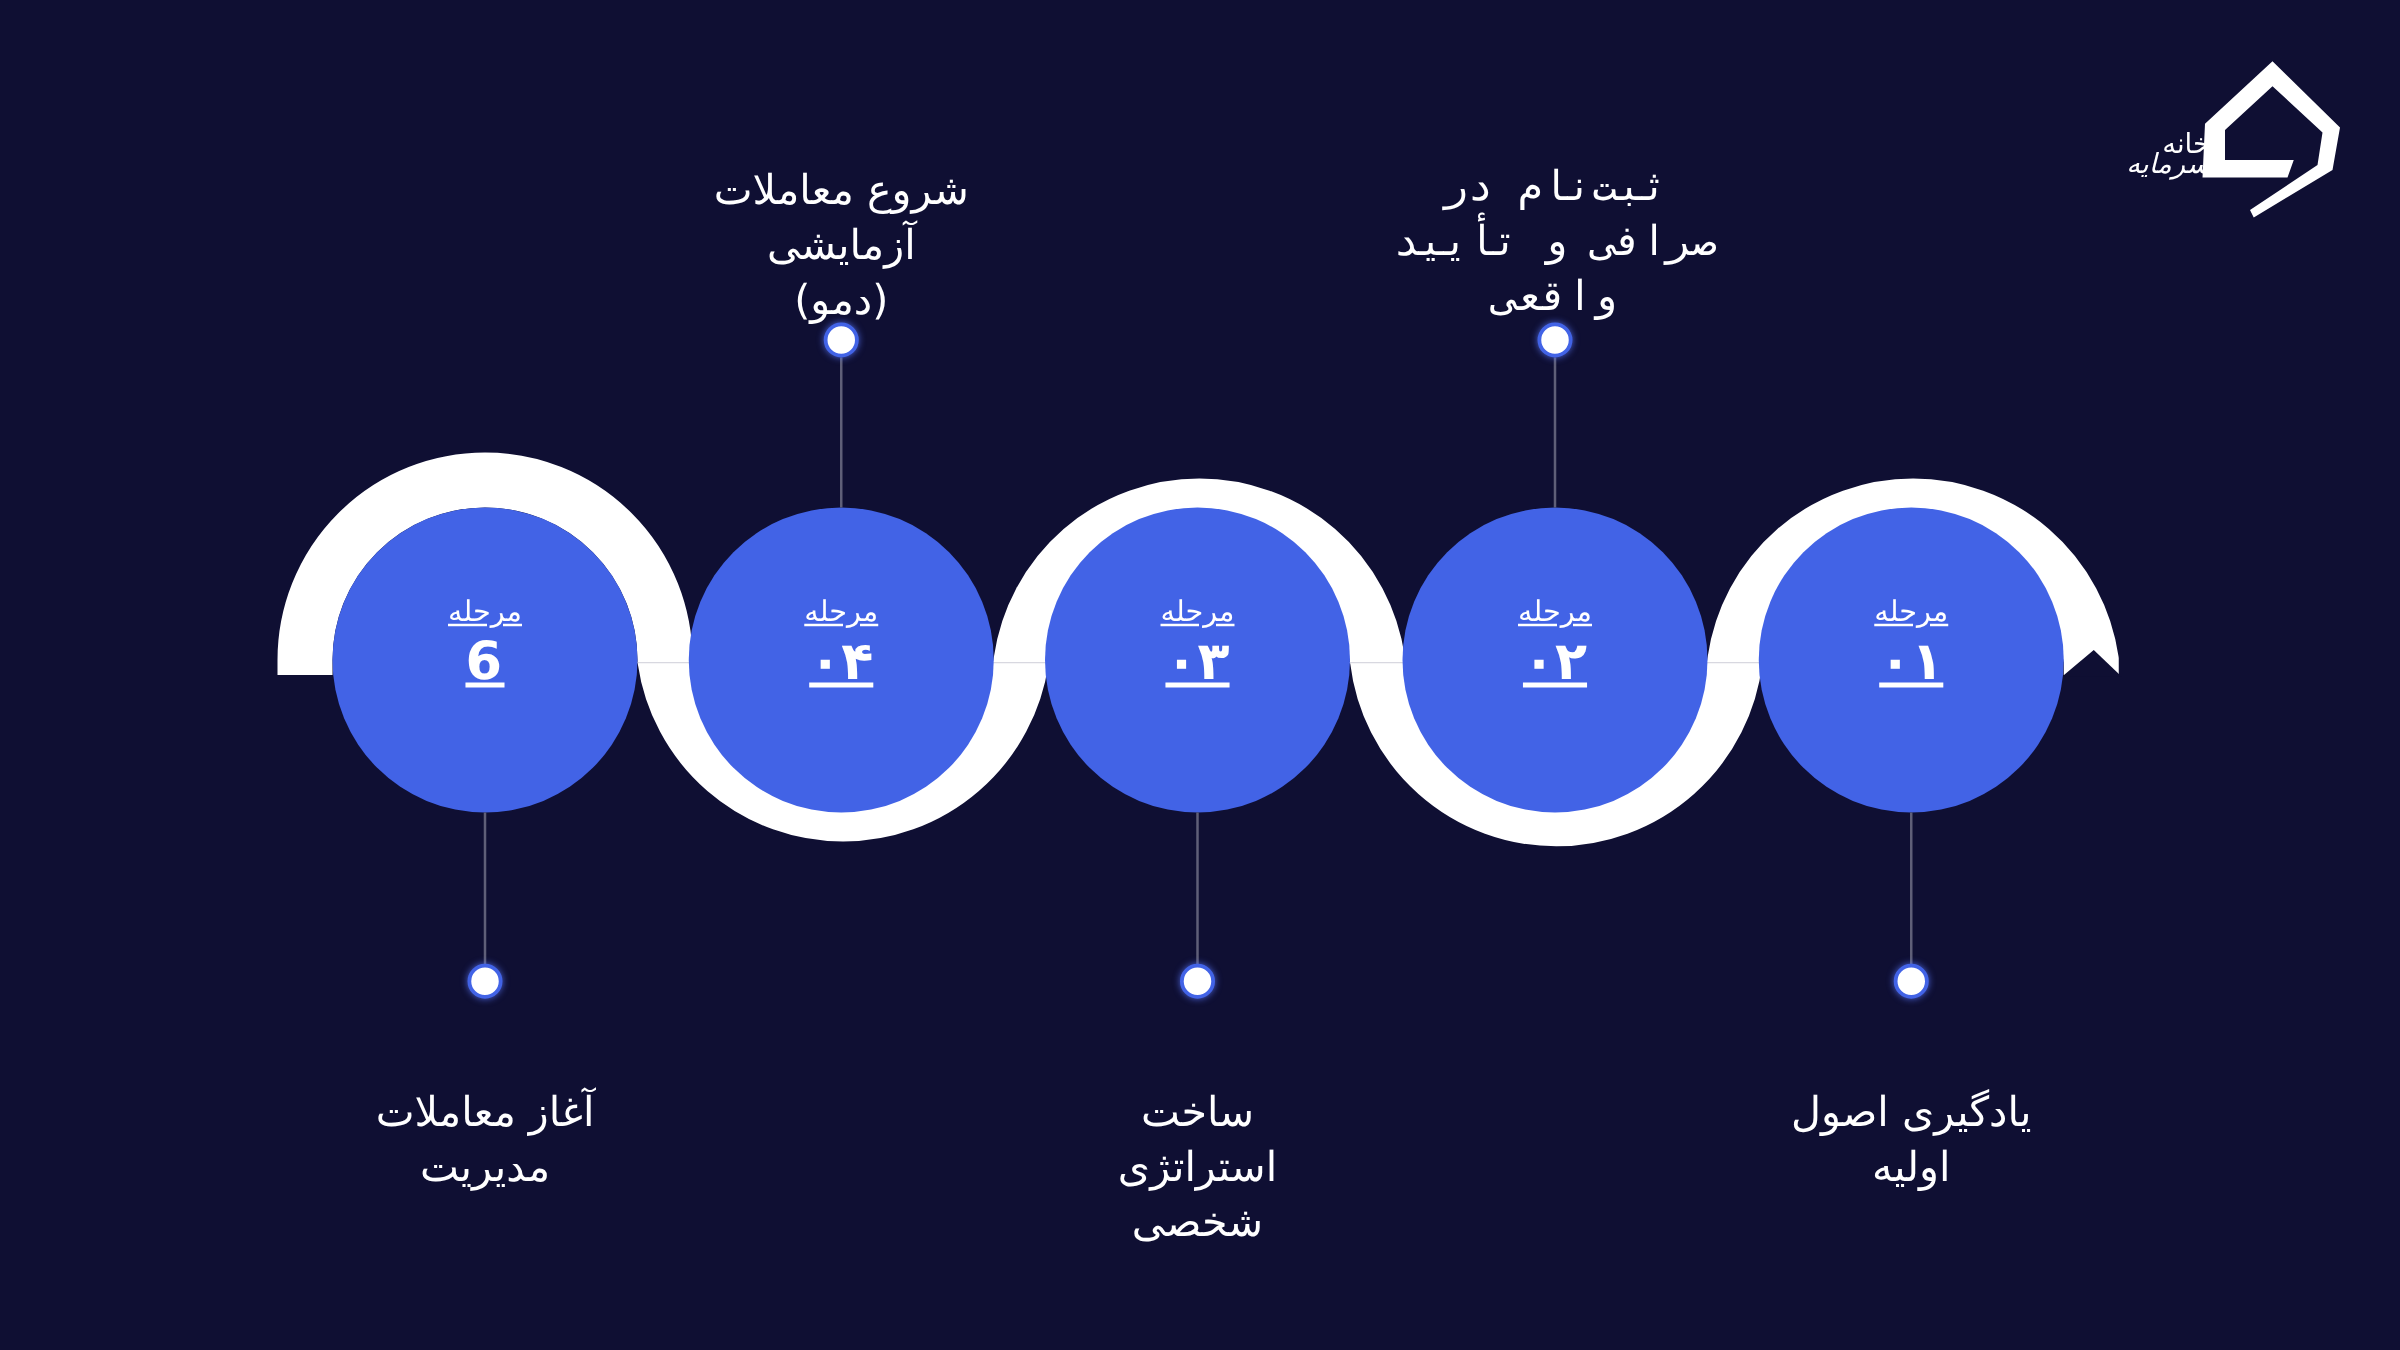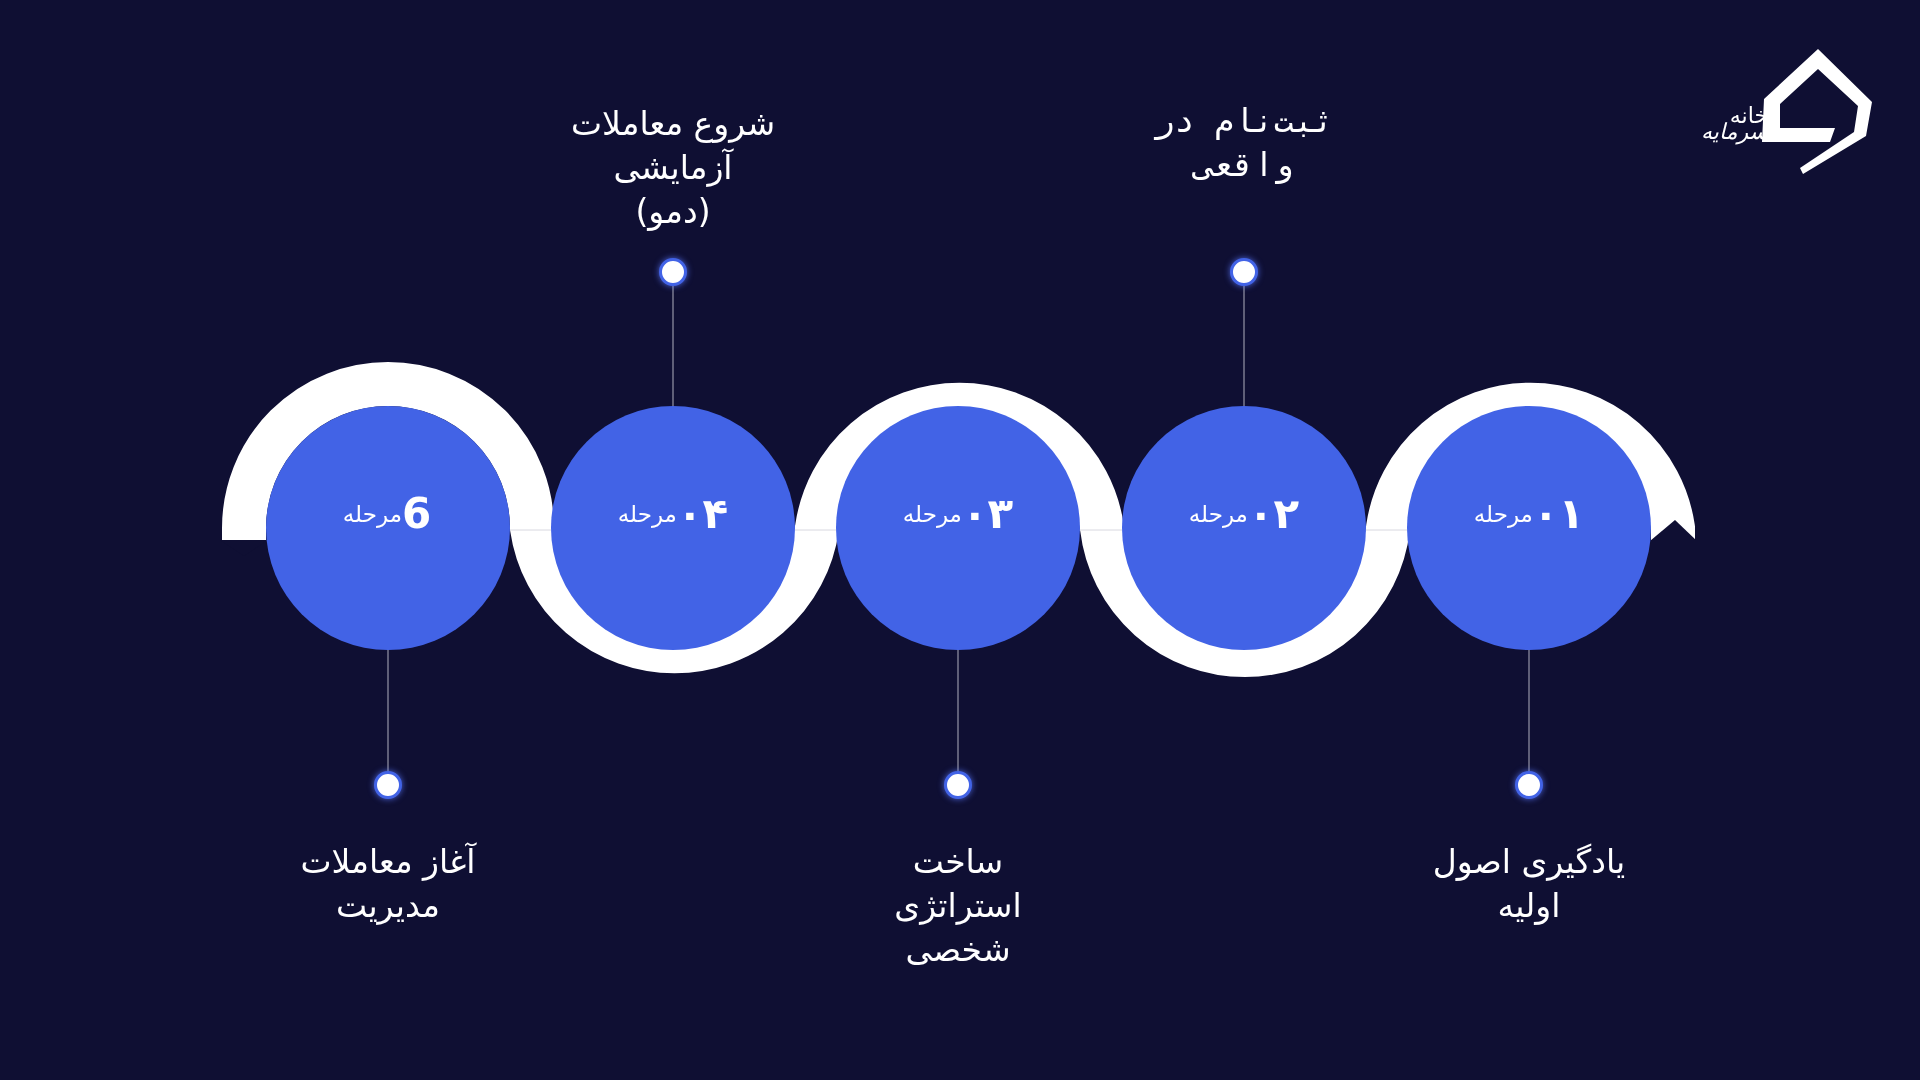--- a/index.html
+++ b/index.html
@@ -7,35 +7,36 @@
     width: 1920px; height: 1080px; overflow: hidden;
     background: #0f0f33;
     position: relative;
     font-family: "DejaVu Sans", sans-serif;
     color: #ffffff;
   }
   .stage { position: absolute; left: 0; top: 0; width: 1920px; height: 1080px; }
   svg.wave { position: absolute; left: 0; top: 0; }
   .step-circle {
     position: absolute; width: 244px; height: 244px; border-radius: 50%;
-    background: #4263e6; display: flex; flex-direction: row;
+    background: #4263e6; display: flex; flex-direction: column;
     align-items: center; justify-content: center; box-sizing: border-box;
     padding-bottom: 28px;
+    text-decoration: underline;
   }
   .step-label { font-size: 23px; line-height: 30px; direction: rtl; }
   .step-num { font-size: 42px; font-weight: bold; line-height: 48px; direction: rtl; letter-spacing: 2px; }
   .connector { position: absolute; width: 2px; background: #5f5f78; }
   .dot {
     position: absolute; width: 28px; height: 28px; border-radius: 50%;
     background: #ffffff; border: 3px solid #4263e6; box-sizing: border-box;
     box-shadow: 0 0 6px rgba(90,120,255,0.8);
   }
   .caption {
     position: absolute; width: 300px; text-align: center; direction: rtl;
-    font-size: 33px; line-height: 44px; color: #ffffff;
+    font-size: 33px; line-height: 44px; color: #ffffff; margin-top: 28px;
   }
   .logo { position: absolute; left: 1660px; top: 44px; width: 220px; height: 140px; }
   .logo-text {
     position: absolute; right: 112px; font-size: 22px; line-height: 24px;
     direction: rtl; color: #fff; letter-spacing: 1px; white-space: nowrap;
   }
 </style>
 </head>
 <body>
 
@@ -88,20 +89,21 @@
   </div>
 
   <div class="step-circle" style="left:1122px; top:406px;">
     <span class="step-label">مرحله</span>
     <span class="step-num">۰۲</span>
   </div>
   <div class="connector" style="left:1243px; top:286px; height:120px;"></div>
   <div class="dot" style="left:1230px; top:258px;"></div>
   <div class="caption" style="left:1094px; top:102px;font-family:Liberation Mono, monospace;">
     <div>ثبت‌نام در</div>
+    <div>صرافی و تأیید</div>
     <div>واقعی</div>
   </div>
 
   <div class="step-circle" style="left:1407px; top:406px;">
     <span class="step-label">مرحله</span>
     <span class="step-num">۰۱</span>
   </div>
   <div class="connector" style="left:1528px; top:650px; height:122px;"></div>
   <div class="dot" style="left:1515px; top:771px;"></div>
   <div class="caption" style="left:1379px; top:840px;">

